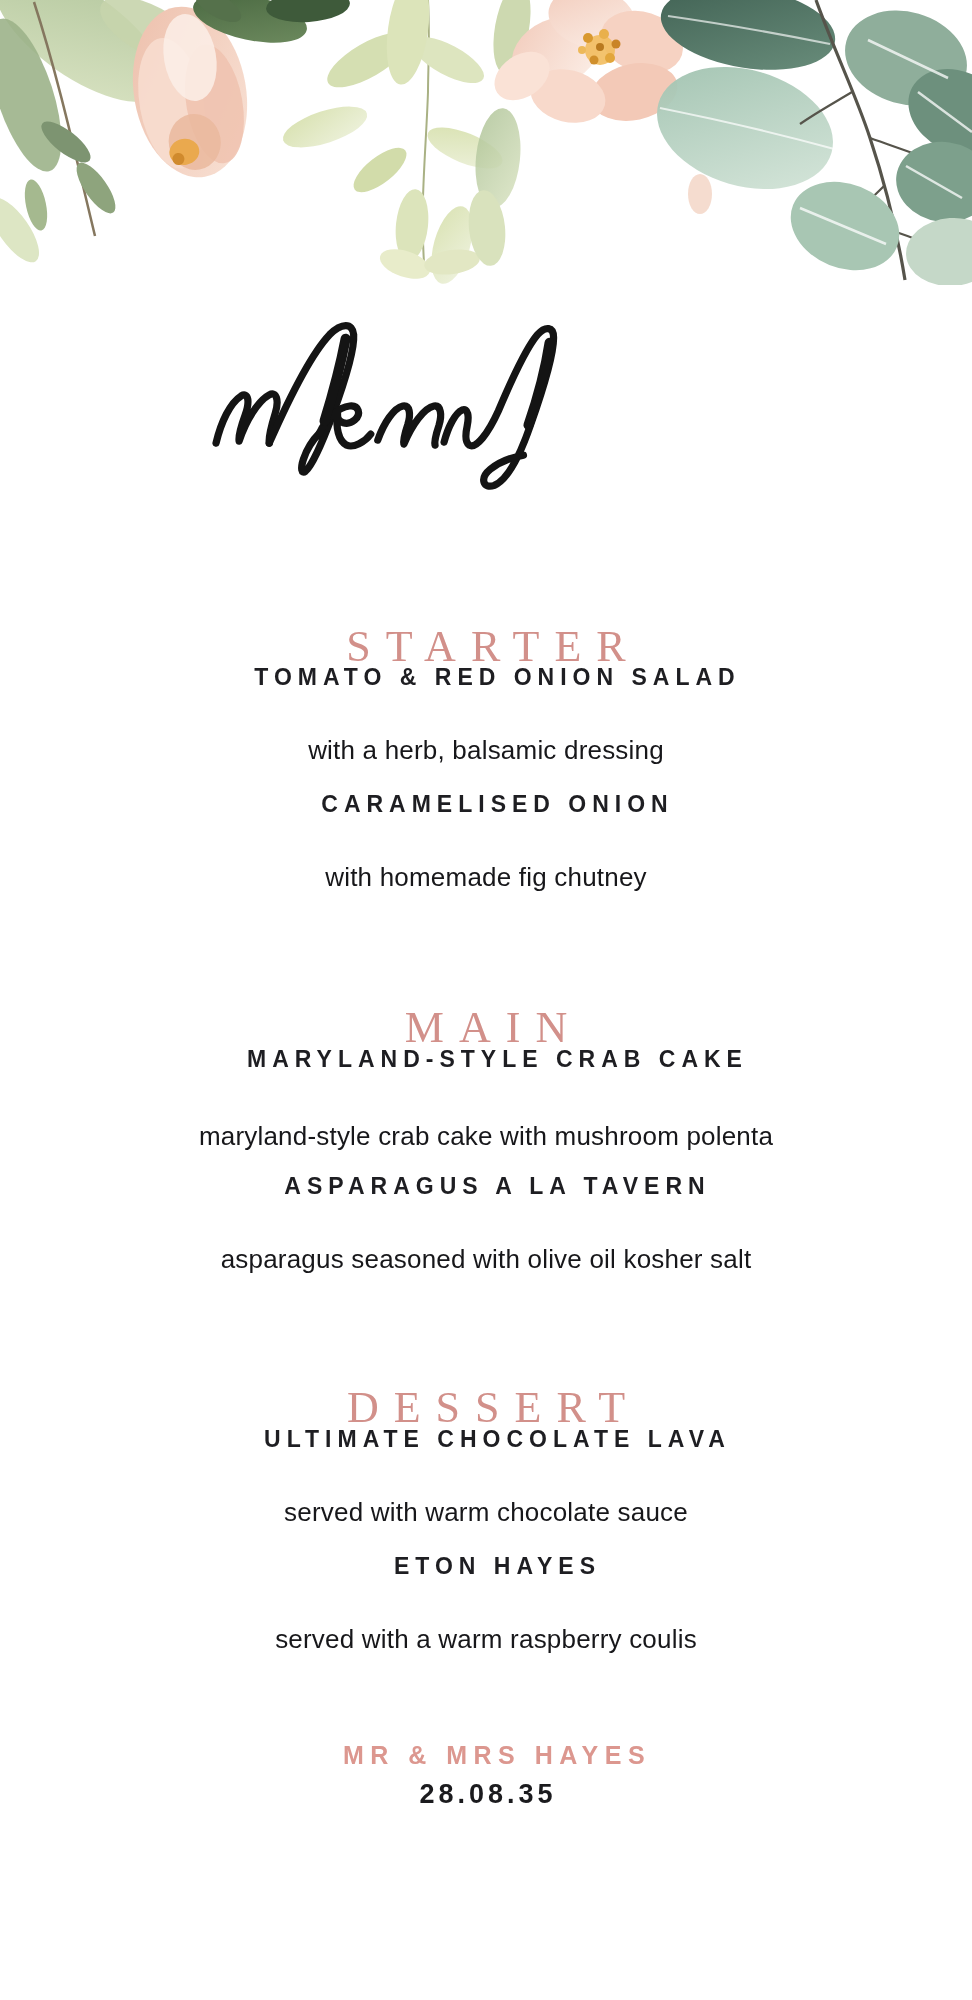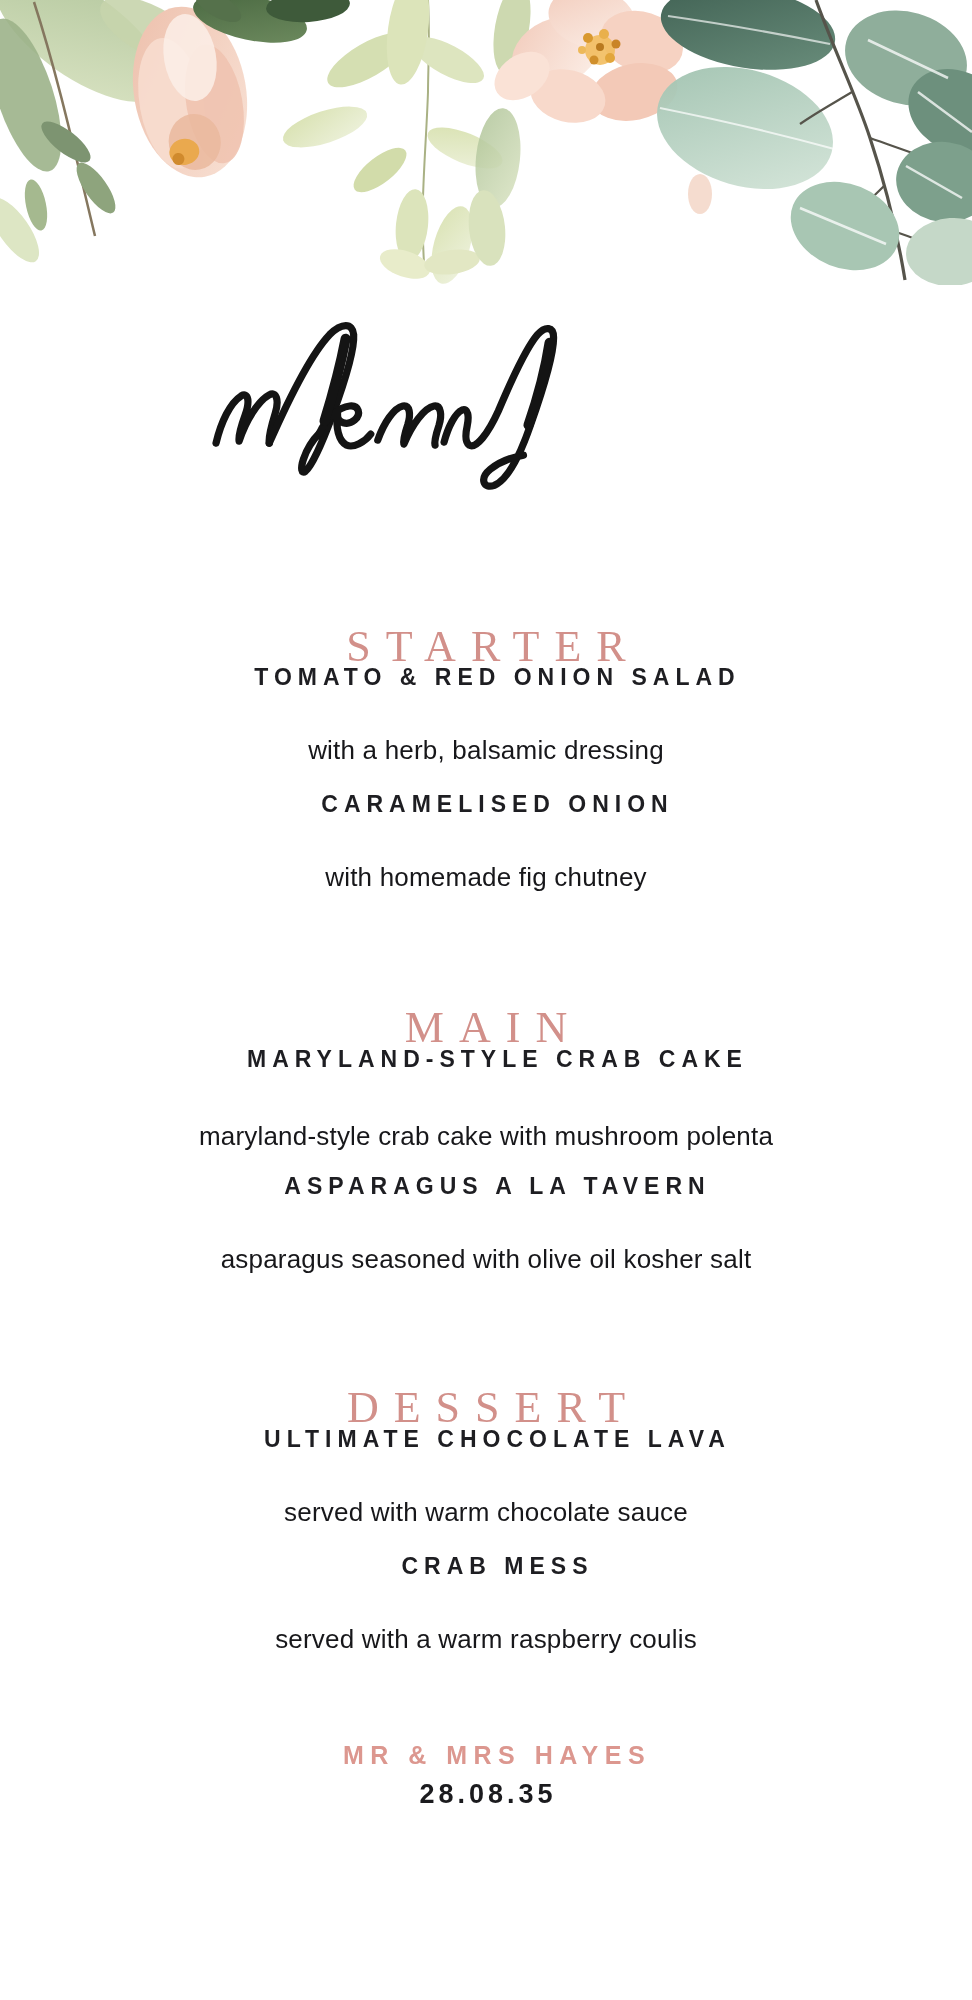--- a/index.html
+++ b/index.html
@@ -180,17 +180,17 @@
 
 <h2 class="line sec" style="top:969px">MAIN</h2>
 <div class="line name" style="top:1047px">MARYLAND-STYLE CRAB CAKE</div>
 <div class="line desc" style="top:1078px">maryland-style crab cake with mushroom polenta</div>
 <div class="line name" style="top:1174px">ASPARAGUS A LA TAVERN</div>
 <div class="line desc" style="top:1201px">asparagus seasoned with olive oil kosher salt</div>
 
 <h2 class="line sec" style="top:1349px">DESSERT</h2>
 <div class="line name" style="top:1427px">ULTIMATE CHOCOLATE LAVA</div>
 <div class="line desc" style="top:1454px">served with warm chocolate sauce</div>
-<div class="line name" style="top:1554px">CRAB MESS</div>
+<div class="line name" style="top:1554px">ETON HAYES</div>
 <div class="line desc" style="top:1581px">served with a warm raspberry coulis</div>
 
 <div class="line names" style="top:1742px">MR &amp; MRS HAYES</div>
 <div class="line date" style="top:1780px">28.08.35</div>
 
 </body></html>

